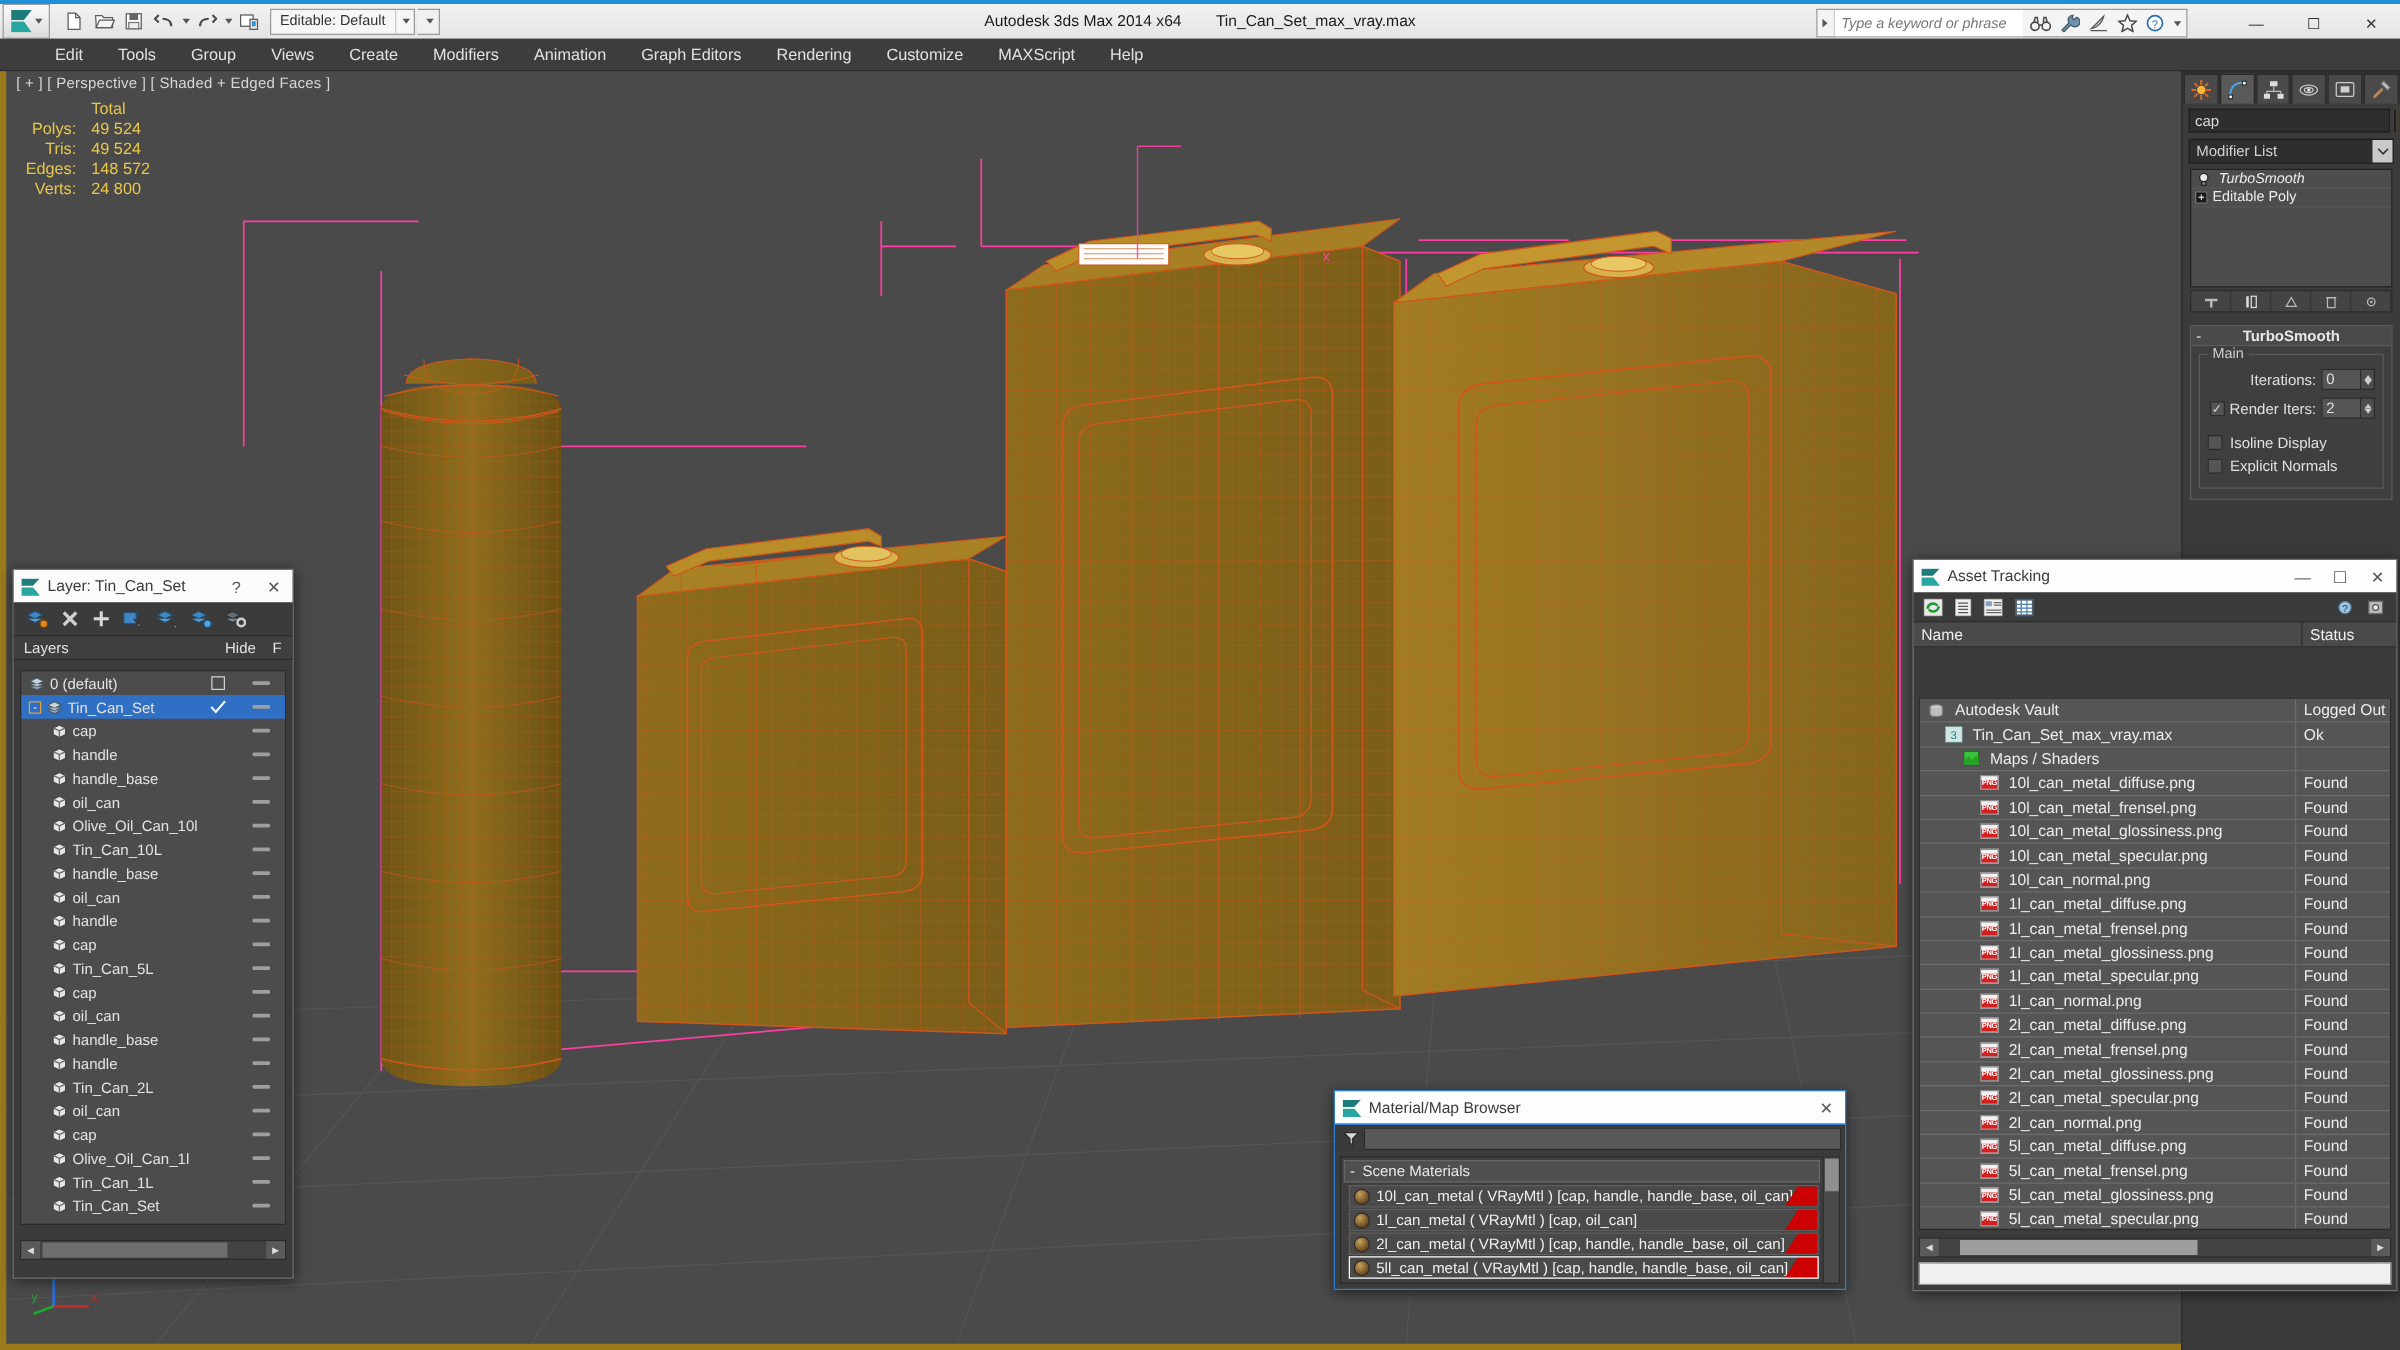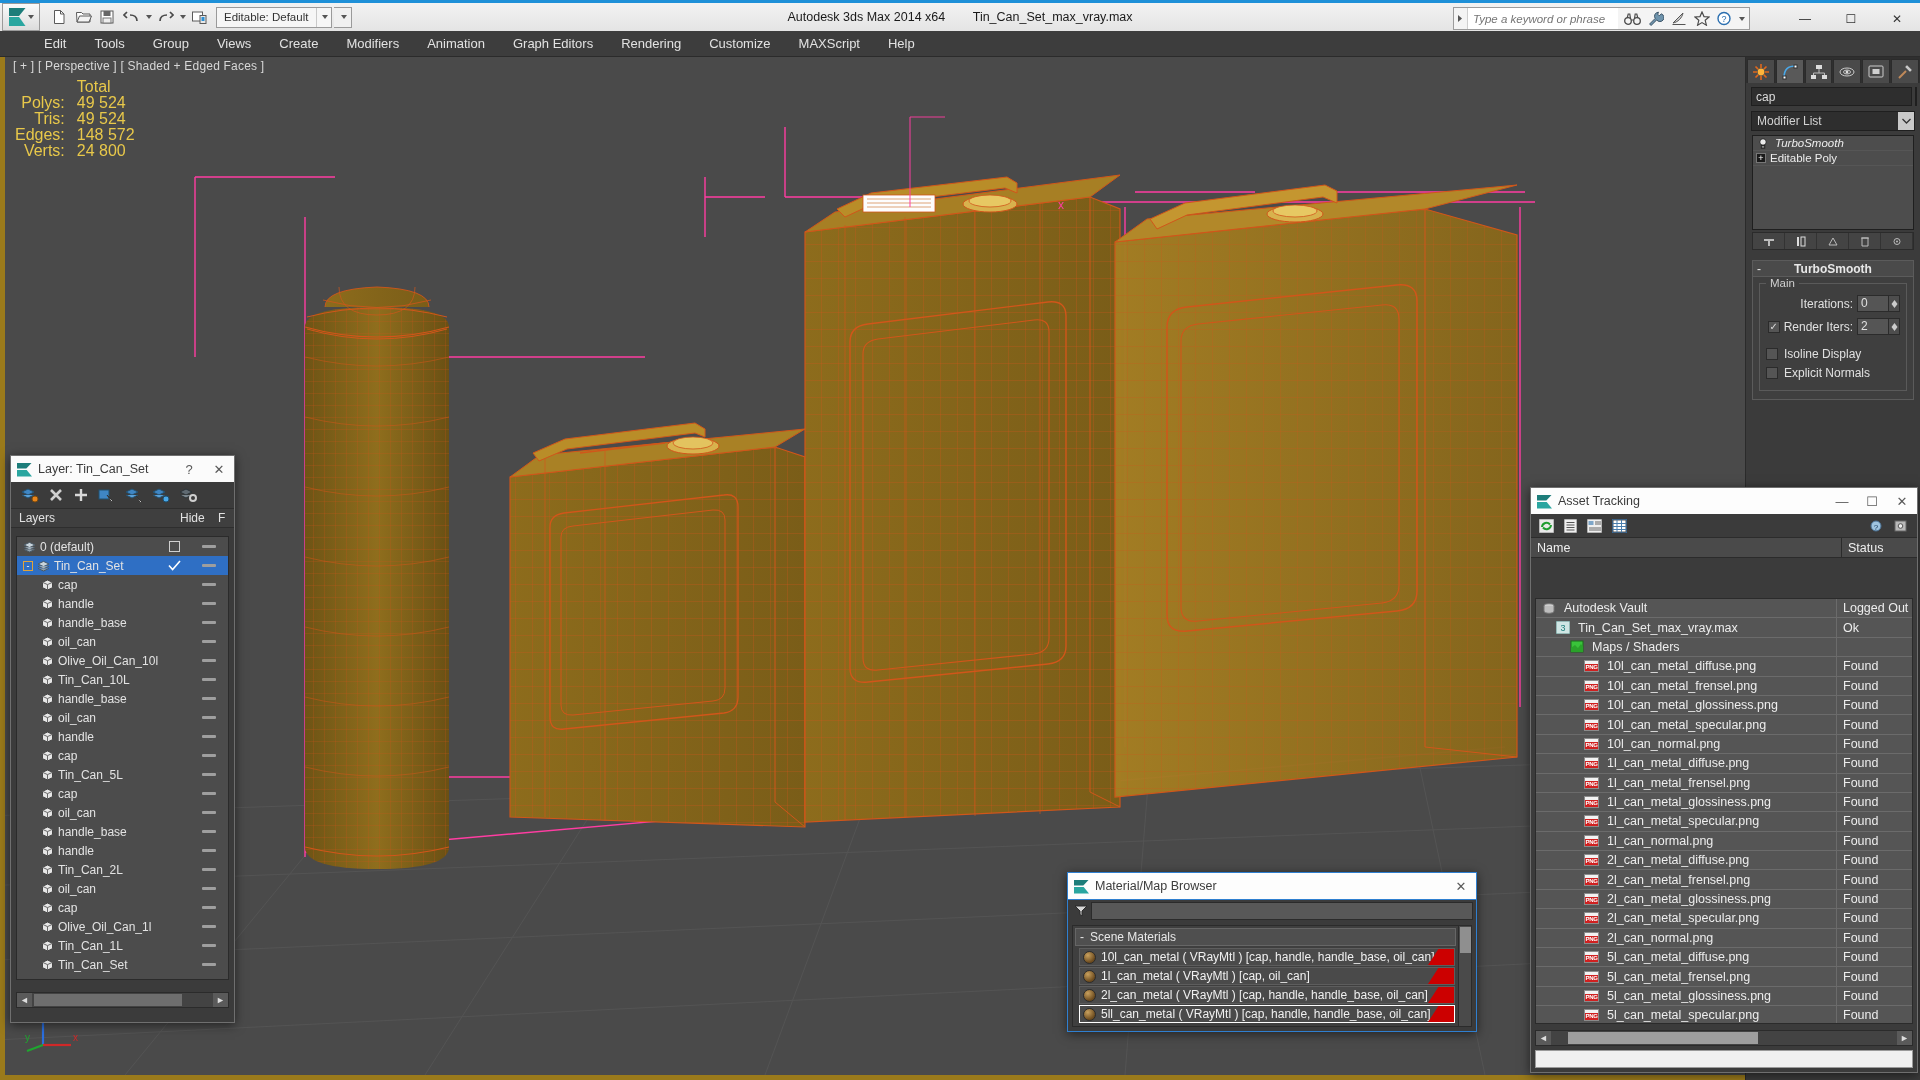--- a/index.html
+++ b/index.html
@@ -51,21 +51,21 @@
     background:#3d3d3d; display:flex; align-items:center; border-bottom:1px solid #2b2b2b; }
   .menubar .mspacer { width:30px; }
   .menubar .mi { padding:0 14px; line-height:26px; font-size:13px; color:#e2e2e2; cursor:default; }
 
   
   .viewport { position:absolute; left:0; top:57px; width:1745px; height:1023px;
     background:#4a4a4a; border-left:5px solid #9a7a1b; border-bottom:5px solid #9a7a1b; overflow:hidden; }
   .vlabel { position:absolute; left:8px; top:2px; font-size:12px; color:#d7d7d7; letter-spacing:.2px; }
   .stats { position:absolute; left:10px; top:22px; font-size:12px; color:#e8c84a; line-height:16px; }
   .stats table { border-collapse:collapse; }
-  .stats td { padding:0 4px 0 0; font-size:16px; color:#e8c84a; }
+  .stats td { padding:0 4px 0 0; font-size:13px; color:#e8c84a; }
   .stats td.lab { text-align:right; width:50px; }
   .stats td.val { padding-left:8px; }
   .grid { position:absolute; inset:0; }
   .axisgizmo { position:absolute; left:18px; bottom:22px; width:60px; height:46px; }
 
   
   .cmdpanel { position:absolute; right:0; top:57px; width:175px; height:1023px; background:#3b3b3b;
     border-left:1px solid #2b2b2b; }
   .cp-tabs { display:flex; height:26px; background:#2f2f2f; padding:2px 1px 0 1px; gap:1px; }
   .cp-tab { flex:1; height:24px; background:#4a4a4a; border:1px solid #2b2b2b; border-bottom:none;
@@ -144,21 +144,21 @@
   .lrow .celldash { width:38px; display:flex; align-items:center; justify-content:center; }
   .dash { width:14px; height:3px; background:#9e9e9e; border-radius:1px; }
   .chkempty { width:11px; height:11px; border:1px solid #cfcfcf; background:transparent; }
   .hscroll { position:absolute; left:5px; right:5px; bottom:14px; height:16px; background:#434343;
     border:1px solid #2b2b2b; display:flex; align-items:center; }
   .hscroll .arr { width:15px; height:14px; display:flex; align-items:center; justify-content:center;
     background:#5a5a5a; color:#ddd; font-size:9px; }
   .hscroll .thumb { width:148px; height:12px; background:#6e6e6e; margin-left:2px; }
 
   
-  #assetDlg { left:1530px; top:447px; width:388px; height:586px;margin-top:40px; }
+  #assetDlg { left:1530px; top:447px; width:388px; height:586px; }
   .am-menu { height:38px; background:#3b3b3b; padding:2px 0 0 6px; font-size:12.5px; color:#dcdcdc;
     line-height:18px; }
   .am-menu span { margin-right:14px; }
   .am-toolbar { height:24px; background:#3b3b3b; display:flex; align-items:center; gap:10px;
     padding:0 8px; border-bottom:1px solid #2c2c2c; }
   .am-toolbar .spacer { margin-left:auto; }
   .am-cols { height:20px; display:flex; background:#4a4a4a; border-bottom:1px solid #2b2b2b;
     font-size:12.5px; color:#efefef; }
   .am-cols .cn { flex:1; padding-left:6px; line-height:20px; border-right:1px solid #2b2b2b; }
   .am-cols .cs { width:75px; padding-left:6px; line-height:20px; }

